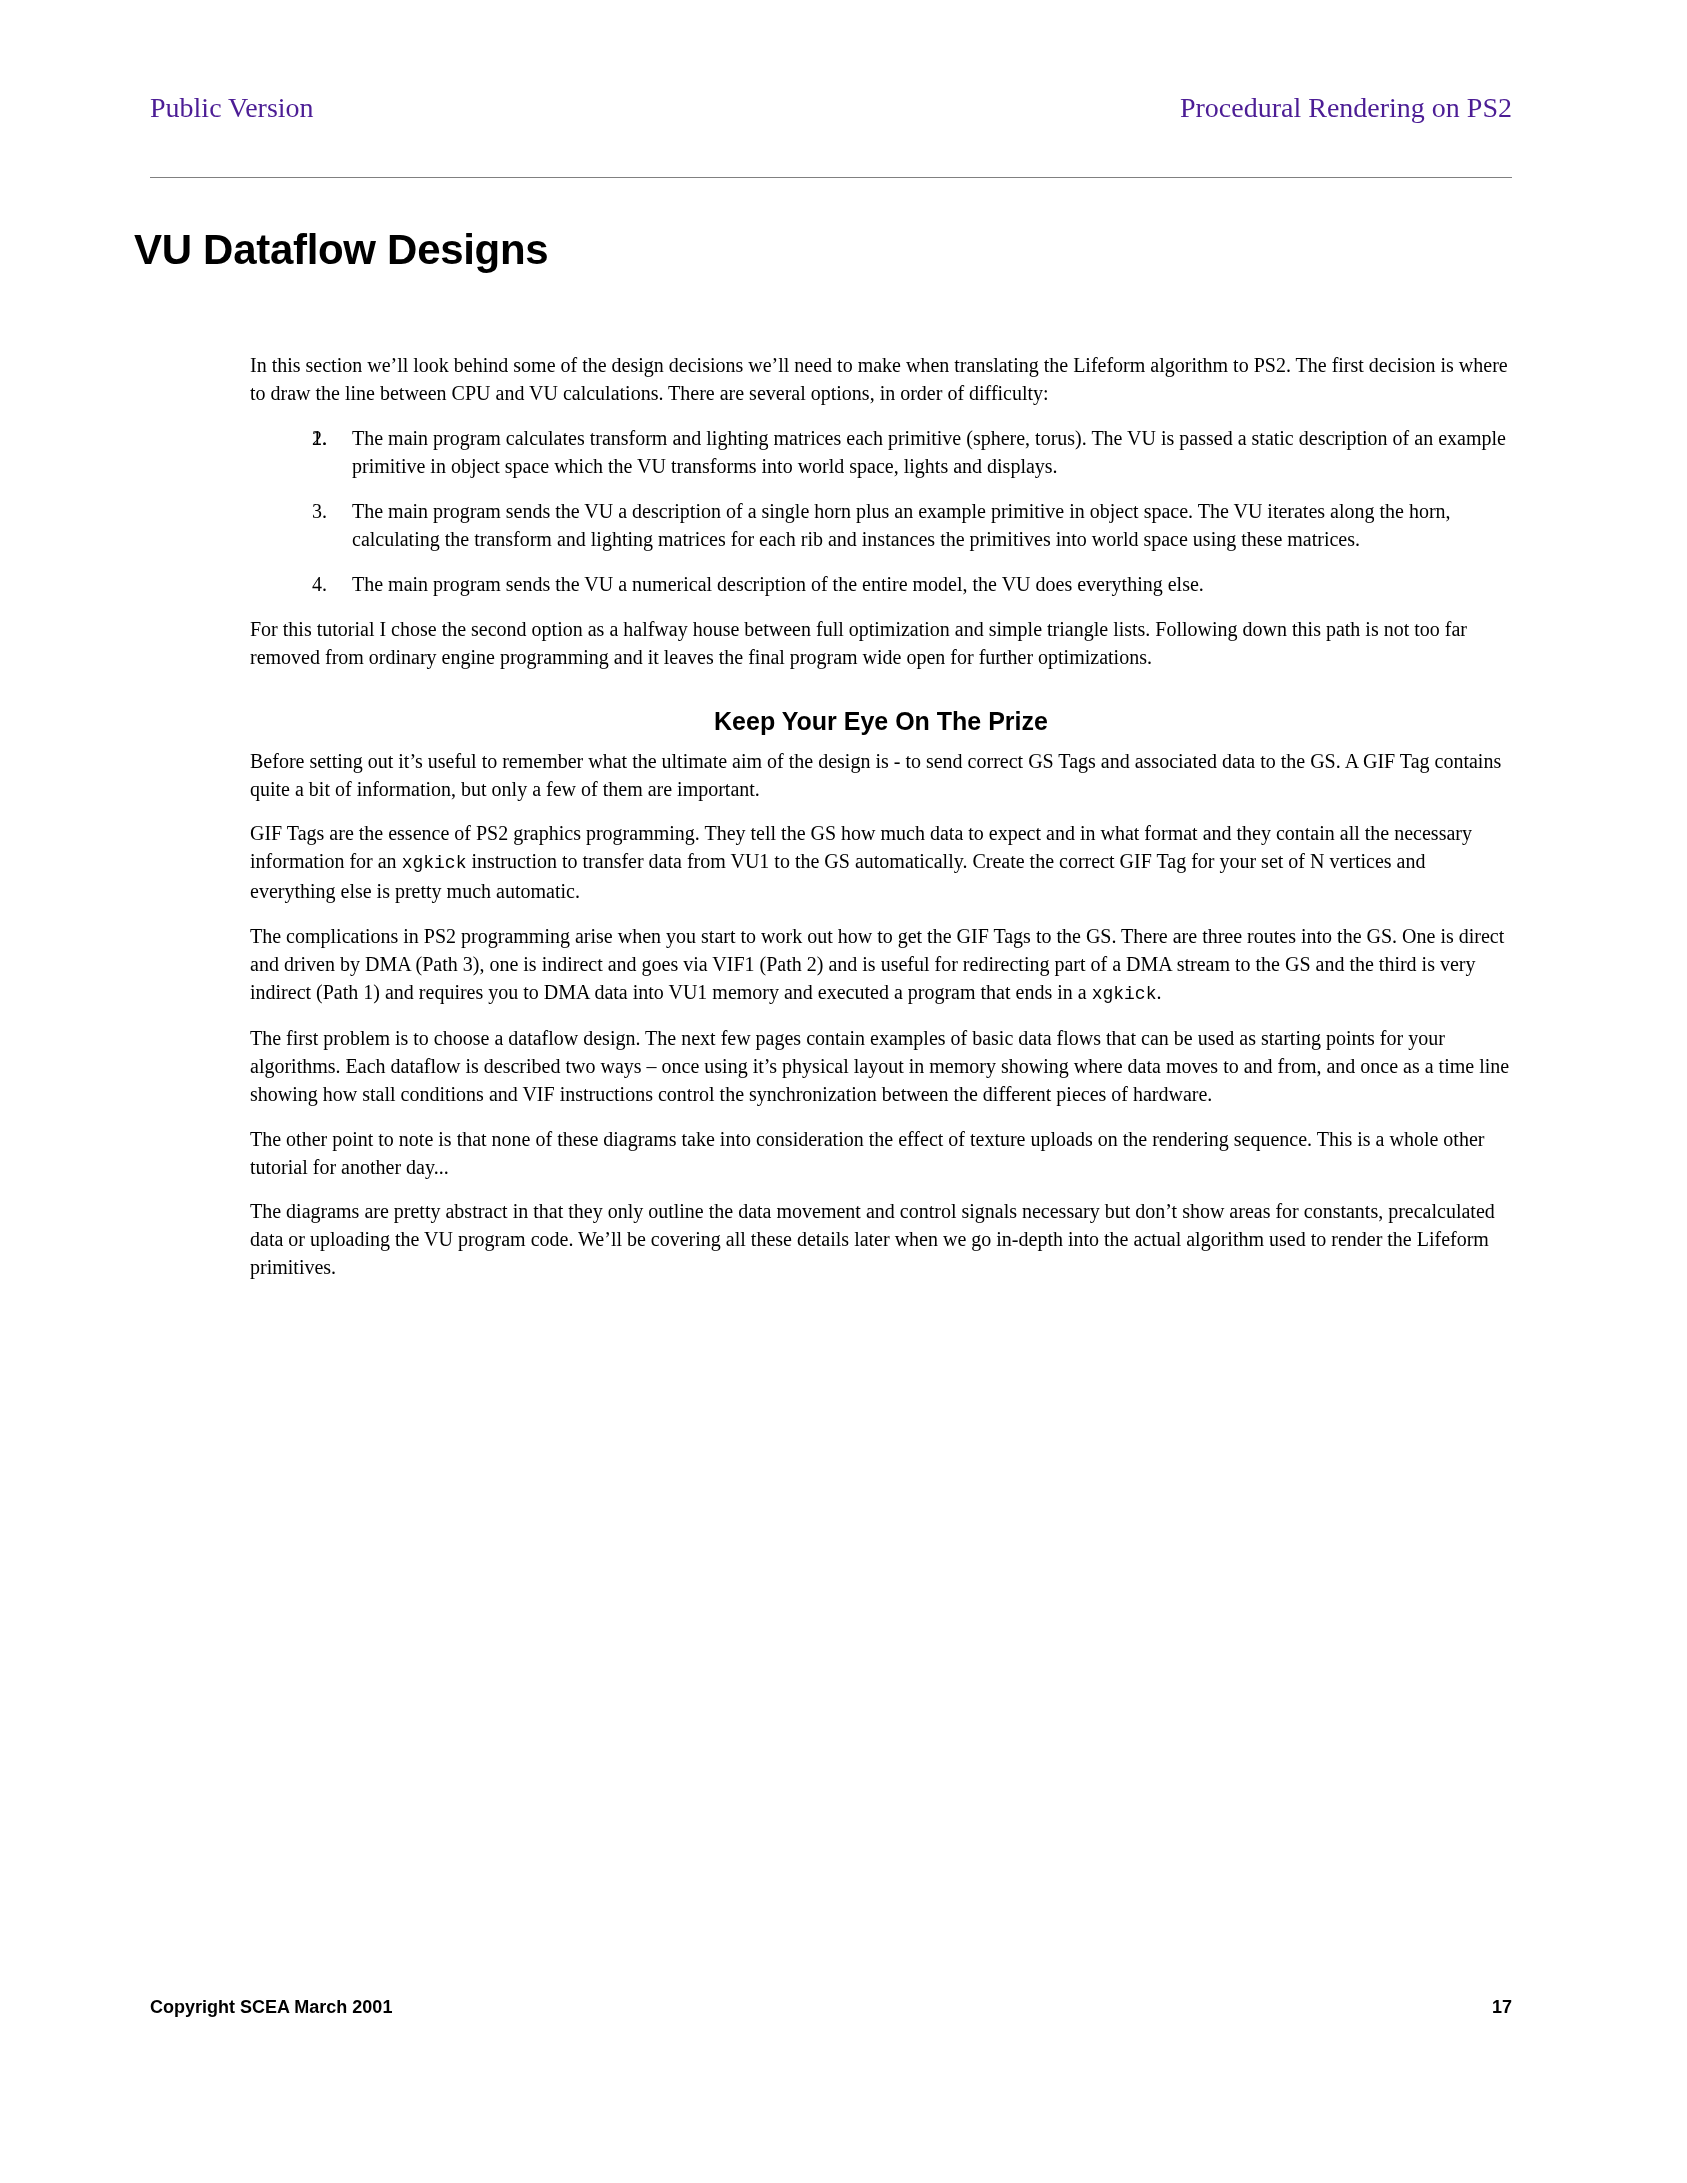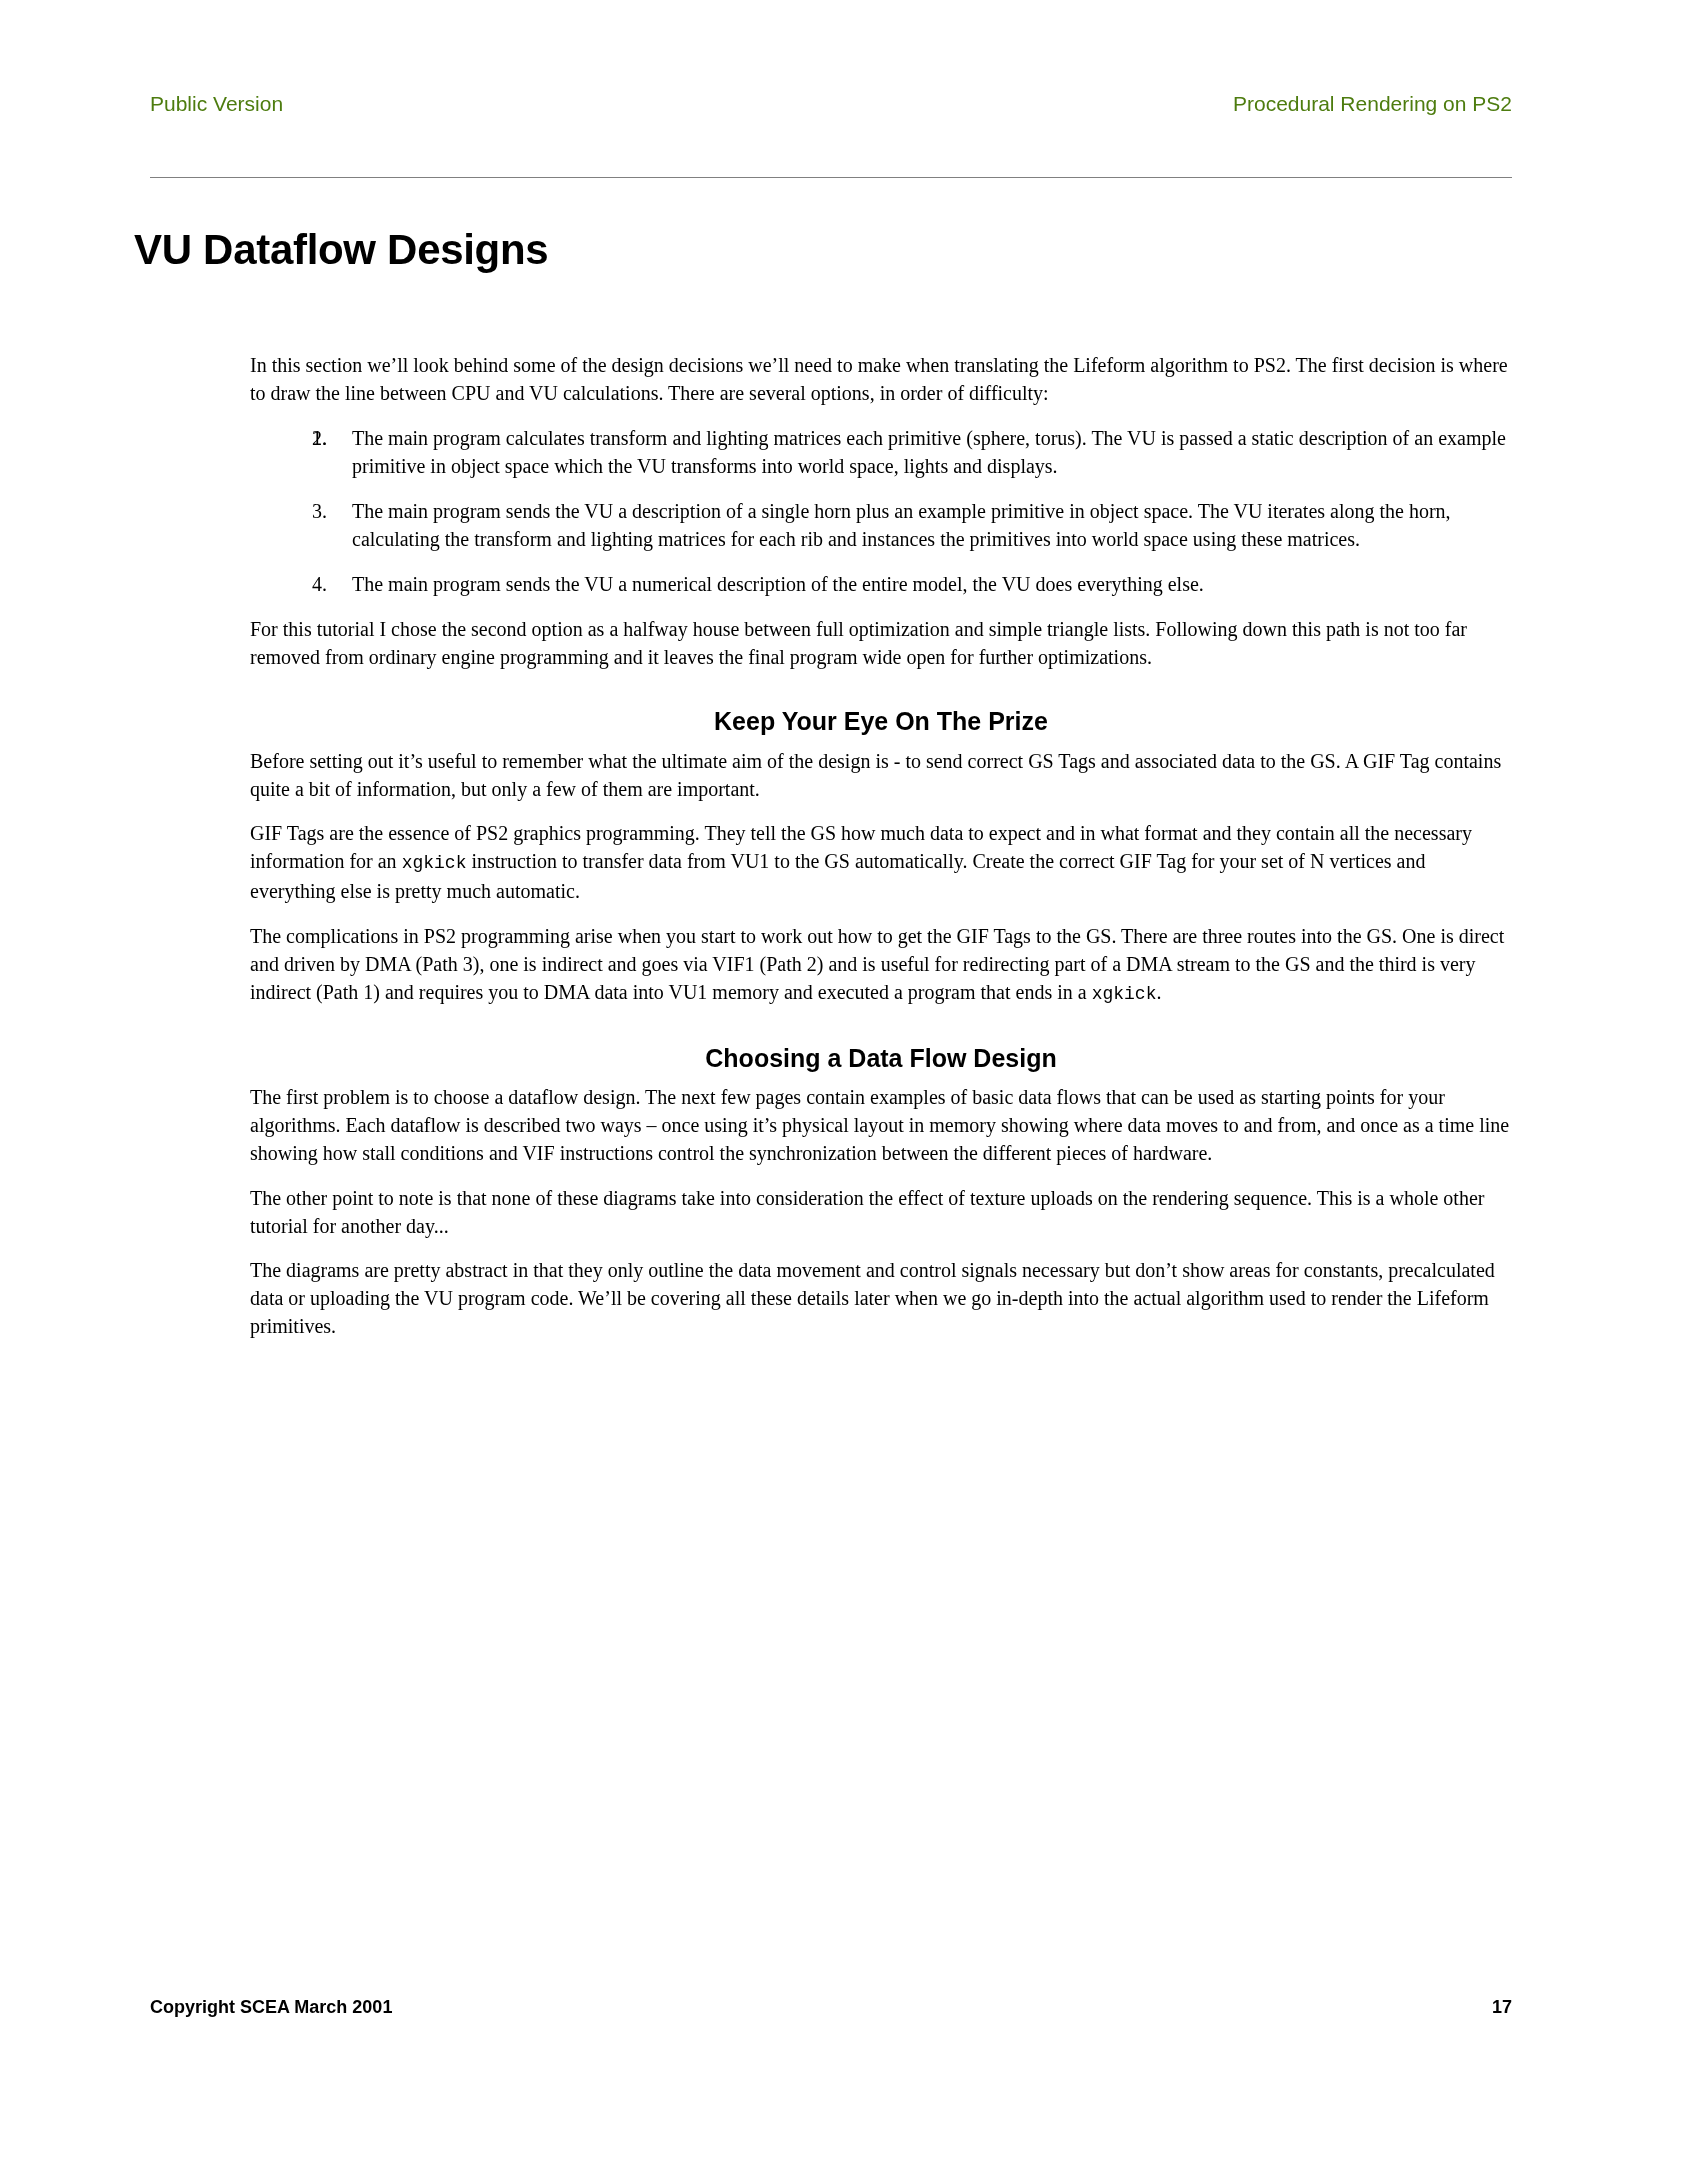--- a/index.html
+++ b/index.html
@@ -22,23 +22,23 @@
     padding: 0;
   }
   .header {
     position: absolute;
     top: 92px;
     left: 150px;
     width: 1362px;
     display: flex;
     justify-content: space-between;
     align-items: baseline;
-    font-family: Liberation Sans, sans-serif;
-    font-size: 21px;
-    color: #4d7c0f;
+    font-family: Liberation Serif, serif;
+    font-size: 28px;
+    color: #4c1d95;
   }
   .header-rule {
     position: absolute;
     top: 177px;
     left: 150px;
     width: 1362px;
     height: 1.3px;
     background: #808080;
   }
   .title {
@@ -148,21 +148,20 @@
     <p class="body">Before setting out it’s useful to remember what the ultimate aim of the design is - to send correct GS Tags and associated data to the GS. A GIF Tag contains quite a bit of information, but only a few of them are important.</p>
 
     <p class="body">
       <span>GIF Tags are the essence of PS2 graphics programming. They tell the GS how much data to expect and in what format and they contain all the necessary information for an </span><code class="mono">xgkick</code><span> instruction to transfer data from VU1 to the GS automatically. Create the correct GIF Tag for your set of N vertices and everything else is pretty much automatic.</span>
     </p>
 
     <p class="body">
       <span>The complications in PS2 programming arise when you start to work out how to get the GIF Tags to the GS. There are three routes into the GS. One is direct and driven by DMA (Path 3), one is indirect and goes via VIF1 (Path 2) and is useful for redirecting part of a DMA stream to the GS and the third is very indirect (Path 1) and requires you to DMA data into VU1 memory and executed a program that ends in a </span><code class="mono">xgkick</code><span>.</span>
     </p>
 
-    <h2 class="section">Choosing a Data Flow Design</h2>
 
     <p class="body">The first problem is to choose a dataflow design. The next few pages contain examples of basic data flows that can be used as starting points for your algorithms. Each dataflow is described two ways – once using it’s physical layout in memory showing where data moves to and from, and once as a time line showing how stall conditions and VIF instructions control the synchronization between the different pieces of hardware.</p>
     <p class="body">The other point to note is that none of these diagrams take into consideration the effect of texture uploads on the rendering sequence. This is a whole other tutorial for another day...</p>
     <p class="body">The diagrams are pretty abstract in that they only outline the data movement and control signals necessary but don’t show areas for constants, precalculated data or uploading the VU program code. We’ll be covering all these details later when we go in-depth into the actual algorithm used to render the Lifeform primitives.</p>
 
   </div>
 
   <div class="footer">
     <span>Copyright SCEA March 2001</span>
     <span>17</span>

